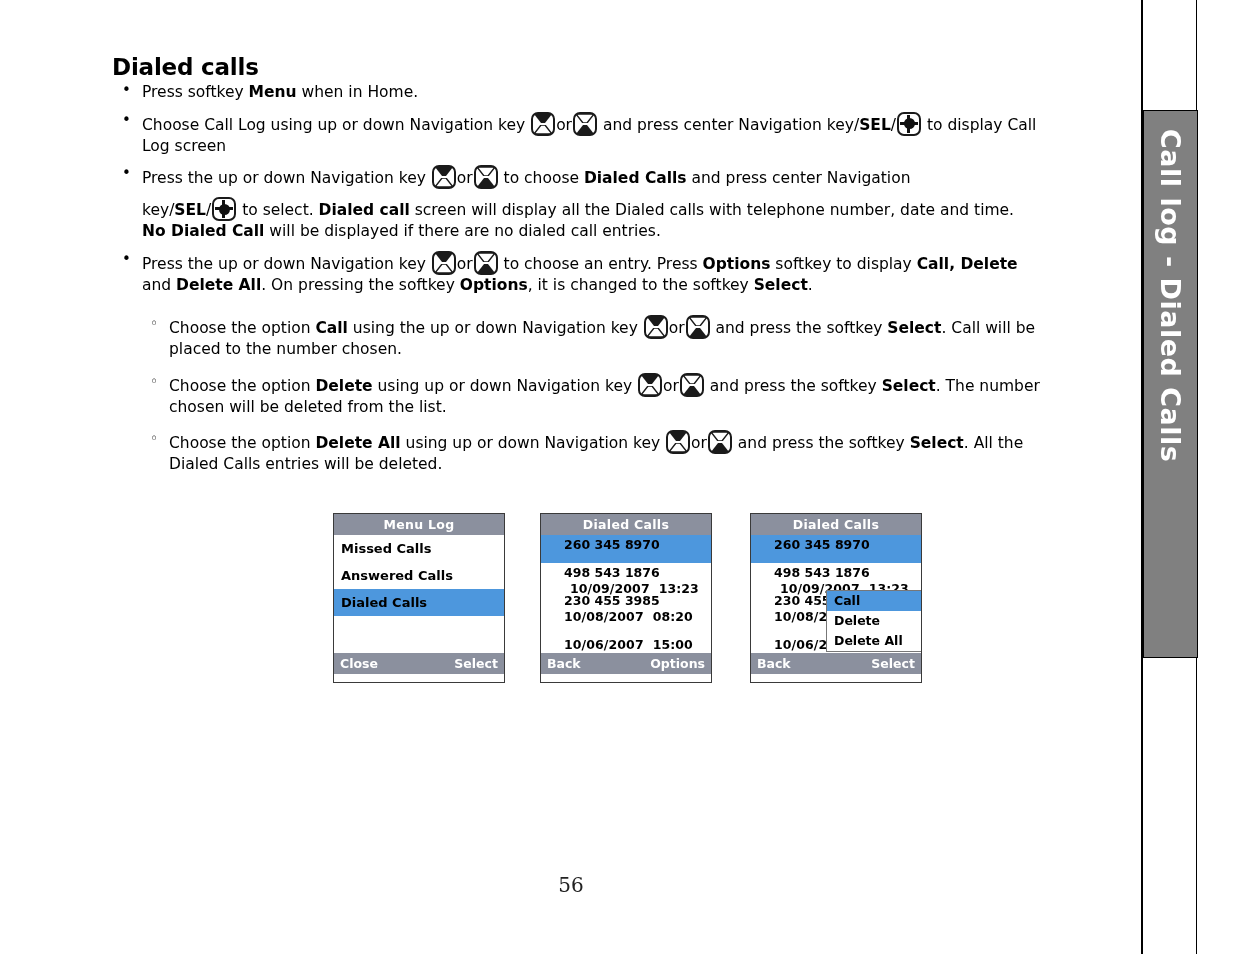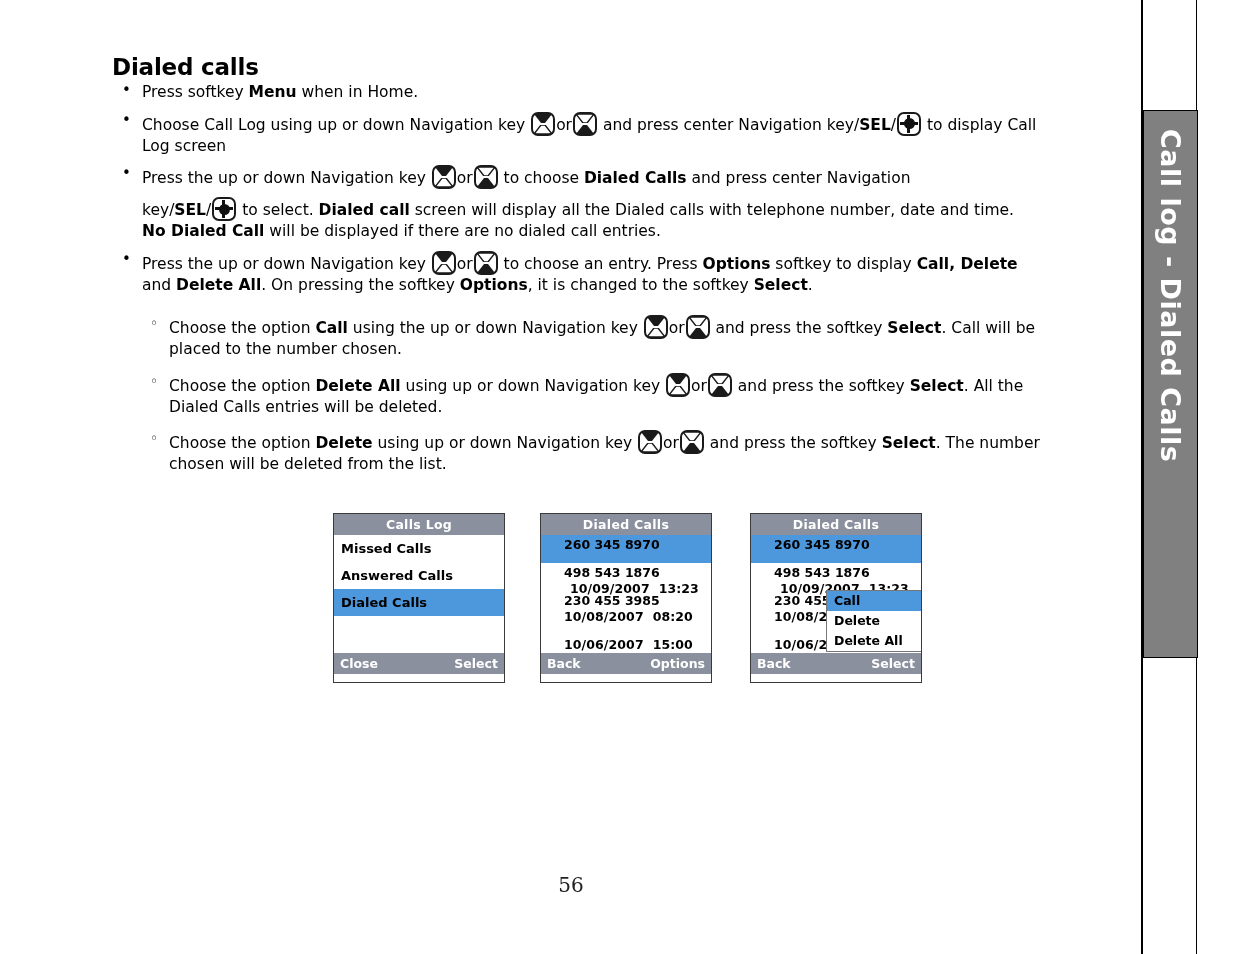--- a/index.html
+++ b/index.html
@@ -394,64 +394,64 @@
             <svg width="20" height="9" viewBox="0 0 20 9">
               <path d="M1,0 L19,0 L12,9 L8,9 Z" fill="none" stroke="#1a1a1a" stroke-width="1.4"></path>
             </svg>
           </span><span class="tri-dn">
             <svg width="20" height="9" viewBox="0 0 20 9">
               <path d="M8,0 L12,0 L19,9 L1,9 Z" fill="#1a1a1a"></path>
             </svg>
           </span></span><span> and press the softkey </span><b>Select</b><span>. Call will be placed to the number chosen.</span>
     </li>
     <li>
+      <span>Choose the option </span><b>Delete</b><span> using up or down Navigation key </span><span class="navkey up"><span class="frame"></span><span class="tri-up">
+            <svg width="20" height="9" viewBox="0 0 20 9">
+              <path d="M1,0 L19,0 L12,9 L8,9 Z" fill="#1a1a1a"></path>
+            </svg>
+          </span><span class="tri-dn">
+            <svg width="20" height="9" viewBox="0 0 20 9">
+              <path d="M8,0 L12,0 L19,9 L1,9 Z" fill="none" stroke="#1a1a1a" stroke-width="1.4"></path>
+            </svg>
+          </span></span><span>or</span><span class="navkey down"><span class="frame"></span><span class="tri-up">
+            <svg width="20" height="9" viewBox="0 0 20 9">
+              <path d="M1,0 L19,0 L12,9 L8,9 Z" fill="none" stroke="#1a1a1a" stroke-width="1.4"></path>
+            </svg>
+          </span><span class="tri-dn">
+            <svg width="20" height="9" viewBox="0 0 20 9">
+              <path d="M8,0 L12,0 L19,9 L1,9 Z" fill="#1a1a1a"></path>
+            </svg>
+          </span></span><span> and press the softkey </span><b>Select</b><span>. The number chosen will be deleted from the list.</span>
+    </li>
+    <li>
       <span>Choose the option </span><b>Delete All</b><span> using up or down Navigation key </span><span class="navkey up"><span class="frame"></span><span class="tri-up">
             <svg width="20" height="9" viewBox="0 0 20 9">
               <path d="M1,0 L19,0 L12,9 L8,9 Z" fill="#1a1a1a"></path>
             </svg>
           </span><span class="tri-dn">
             <svg width="20" height="9" viewBox="0 0 20 9">
               <path d="M8,0 L12,0 L19,9 L1,9 Z" fill="none" stroke="#1a1a1a" stroke-width="1.4"></path>
             </svg>
           </span></span><span>or</span><span class="navkey down"><span class="frame"></span><span class="tri-up">
             <svg width="20" height="9" viewBox="0 0 20 9">
               <path d="M1,0 L19,0 L12,9 L8,9 Z" fill="none" stroke="#1a1a1a" stroke-width="1.4"></path>
             </svg>
           </span><span class="tri-dn">
             <svg width="20" height="9" viewBox="0 0 20 9">
               <path d="M8,0 L12,0 L19,9 L1,9 Z" fill="#1a1a1a"></path>
             </svg>
           </span></span><span> and press the softkey </span><b>Select</b><span>. All the Dialed Calls entries will be deleted.</span>
-    </li>
-    <li>
-      <span>Choose the option </span><b>Delete</b><span> using up or down Navigation key </span><span class="navkey up"><span class="frame"></span><span class="tri-up">
-            <svg width="20" height="9" viewBox="0 0 20 9">
-              <path d="M1,0 L19,0 L12,9 L8,9 Z" fill="#1a1a1a"></path>
-            </svg>
-          </span><span class="tri-dn">
-            <svg width="20" height="9" viewBox="0 0 20 9">
-              <path d="M8,0 L12,0 L19,9 L1,9 Z" fill="none" stroke="#1a1a1a" stroke-width="1.4"></path>
-            </svg>
-          </span></span><span>or</span><span class="navkey down"><span class="frame"></span><span class="tri-up">
-            <svg width="20" height="9" viewBox="0 0 20 9">
-              <path d="M1,0 L19,0 L12,9 L8,9 Z" fill="none" stroke="#1a1a1a" stroke-width="1.4"></path>
-            </svg>
-          </span><span class="tri-dn">
-            <svg width="20" height="9" viewBox="0 0 20 9">
-              <path d="M8,0 L12,0 L19,9 L1,9 Z" fill="#1a1a1a"></path>
-            </svg>
-          </span></span><span> and press the softkey </span><b>Select</b><span>. The number chosen will be deleted from the list.</span>
     </li>
   </ul>
 </div>
 
 <div id="screens">
 
   <div class="phone" id="phone-1">
-    <div class="ph-title">Calls Log</div>
+    <div class="ph-title">Menu Log</div>
     <div class="ph-body">
       <div class="menu-row">Missed Calls</div>
       <div class="menu-row">Answered Calls</div>
       <div class="menu-row sel">Dialed Calls</div>
       <div class="menu-row blank"></div>
     </div>
     <div class="ph-soft">
       <span class="l">Close</span>
       <span class="r">Select</span>
     </div>

